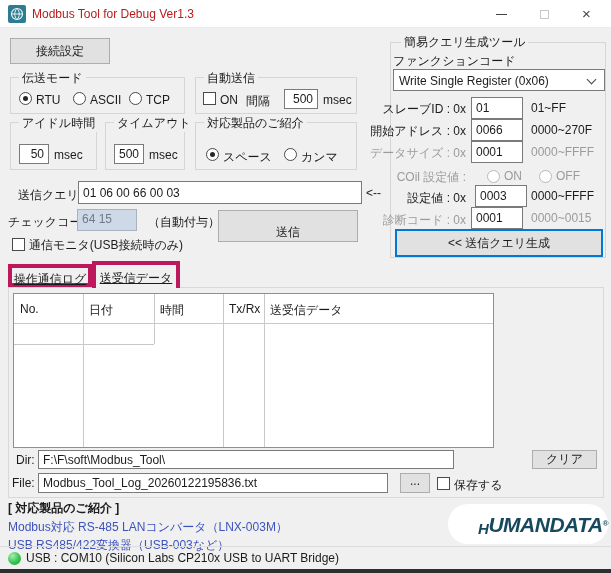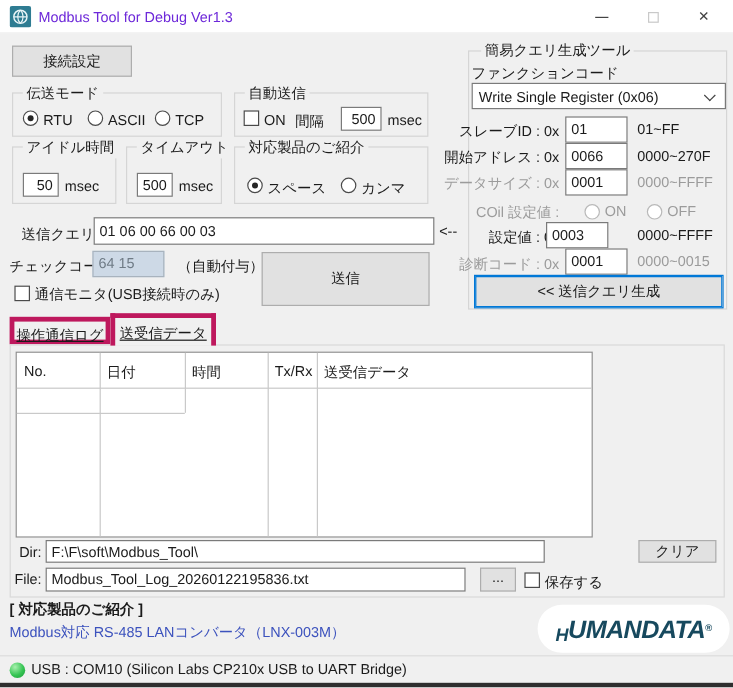--- a/index.html
+++ b/index.html
@@ -3,21 +3,21 @@
 <meta charset="utf-8">
 <style>
   * { margin:0; padding:0; box-sizing:border-box; }
   html,body { background:#d9d9d9; }
   body { font-family:"Liberation Sans","DejaVu Sans",sans-serif; font-size:12px; color:#1b1b1b; }
   #win { position:relative; width:611px; height:573px; background:#f0f0f0; overflow:hidden; margin:0 auto; }
   .abs { position:absolute; }
 
   
   .titlebar { left:0; top:0; width:611px; height:28px; background:#ffffff; border-bottom:1px solid #ececec; }
-  .title-text { left:32px; top:7px; color:#6d28d9; }
+  .title-text { left:32px; top:7px; color:#b91c1c; }
   .caption-btn { width:44px; height:28px; top:0; }
   .min-glyph { left:17px; top:14px; width:11px; border-top:1px solid #444; }
   .max-glyph { left:17px; top:10px; width:9px; height:9px; border:1px solid #c9c9c9; }
   .close-glyph { left:15px; top:5px; font-size:15px; color:#444; }
 
   
   .btn { background:#e1e1e1; border:1px solid #adadad; text-align:center; }
   .btn-focused { border:1px solid #0078d7; box-shadow:inset 0 0 0 1px #0078d7; }
   .tb { background:#fff; border:1px solid #7a7a7a; font-family:inherit; font-size:12px; padding:1px 4px; color:#1b1b1b; }
   .tb.num { text-align:right; }
@@ -41,21 +41,21 @@
   .tabpage { border:1px solid #d9d9d9; background:#f0f0f0; }
 
   
   .gridbox { background:#fff; border:1px solid #8f8f8f; }
   .gline { position:absolute; background:#c9c9c9; }
   .ghead { position:absolute; color:#1b1b1b; }
 
   
   .linklbl { color:#3c52bd; }
   .section-title { font-weight:bold; }
-  .logo-pill { background:#fff; border-radius:20px; text-align:center; }
+  .logo-pill { background:#fff; border-radius:20px; text-align:right; }
   .logo-text { font-style:italic; font-weight:bold; font-size:21px; color:#17495e; letter-spacing:-0.5px; }
   .logo-h { font-size:15px; vertical-align:-2px; }
   .logo-reg { font-size:8px; vertical-align:6px; }
 
   .statusline { background:#dcdcdc; }
   .orb { border-radius:50%; background:radial-gradient(circle at 35% 30%, #a8f0ae, #35c453 55%, #1d9a38); }
   .darkstrip { background:#2e2e2e; }
 </style>
 </head>
 <body>
@@ -122,21 +122,21 @@
   </div>
 
   <span class="abs" style="left:18px;top:187px">送信クエリ</span>
   <input class="abs tb" style="left: 78px; top: 181px; width: 284px; height: 23px;" value="01 06 00 66 00 03">
   <span class="abs" style="left:366px;top:186px">&lt;--</span>
 
   <span class="abs" style="left:8px;top:214px">チェックコード</span>
   <div class="abs tb-ro" style="left:77px;top:209px;width:60px;height:22px">64 15</div>
   <span class="abs" style="left:148px;top:214px">（自動付与）</span>
 
-  <div class="abs btn" style="left:218px;top:210px;width:140px;height:45px;line-height:42px">送信</div>
+  <div class="abs btn" style="left:218px;top:210px;width:140px;height:32px;line-height:42px">送信</div>
 
   <span class="abs chk" style="left:12px;top:238px"></span>
   <span class="abs" style="left:29px;top:237px">通信モニタ(USB接続時のみ)</span>
 
   <div class="abs grp" style="left:390px;top:42px;width:216px;height:216px">
     <span class="legend" style="top:-9px;left:10px">簡易クエリ生成ツール</span>
     <span class="abs" style="left:2px;top:10px">ファンクションコード</span>
     <div class="abs combo" style="left:2px;top:26px;width:212px;height:22px">
       <span class="abs nowrap" style="left:5px;top:4px">Write Single Register (0x06)</span>
       <span class="combo-caret"></span>
@@ -154,21 +154,21 @@
     <input class="abs tb" style="left: 80px; top: 98px; width: 52px; height: 22px;" value="0001">
     <span class="abs nowrap gray" style="left:140px;top:102px">0000~FFFF</span>
 
     <span class="abs nowrap gray" style="right:139px;top:126px">COil 設定値 :</span>
     <span class="abs radio dis" style="left:96px;top:127px"></span>
     <span class="abs gray" style="left:113px;top:126px">ON</span>
     <span class="abs radio dis" style="left:148px;top:127px"></span>
     <span class="abs gray" style="left:165px;top:126px">OFF</span>
 
     <span class="abs nowrap" style="right:139px;top:147px">設定値 : 0x</span>
-    <input class="abs tb" style="left: 64px; top: 142px; width: 52px; height: 22px;" value="0003">
+    <input class="abs tb" style="left: 84px; top: 142px; width: 52px; height: 22px;" value="0003">
     <span class="abs nowrap" style="left:140px;top:146px">0000~FFFF</span>
 
     <span class="abs nowrap gray" style="right:139px;top:169px">診断コード : 0x</span>
     <input class="abs tb" style="left: 80px; top: 164px; width: 52px; height: 22px;" value="0001">
     <span class="abs nowrap gray" style="left:140px;top:168px">0000~0015</span>
 
     <div class="abs btn btn-focused" style="left:4px;top:186px;width:208px;height:28px;line-height:26px">&lt;&lt; 送信クエリ生成</div>
   </div>
 
   <div class="abs tab" style="left:8px;top:264px;width:84px;height:23px;line-height:22px">操作通信ログ</div>
@@ -194,20 +194,21 @@
   <input class="abs tb" style="left: 38px; top: 450px; width: 416px; height: 19px; z-index: 5;" value="F:\F\soft\Modbus_Tool\">
   <span class="abs" style="left:12px;top:476px;z-index:5">File:</span>
   <input class="abs tb" style="left: 38px; top: 473px; width: 350px; height: 20px; z-index: 5;" value="Modbus_Tool_Log_20260122195836.txt">
   <div class="abs btn" style="left:400px;top:473px;width:30px;height:20px;line-height:14px;z-index:5">...</div>
   <span class="abs chk" style="left:437px;top:477px;z-index:5"></span>
   <span class="abs" style="left:454px;top:477px;z-index:5">保存する</span>
   <div class="abs btn" style="left:532px;top:450px;width:65px;height:19px;line-height:17px;z-index:5">クリア</div>
 
   <span class="abs section-title" style="left:8px;top:500px">[ 対応製品のご紹介 ]</span>
   <span class="abs linklbl nowrap" style="left:8px;top:519px">Modbus対応 RS-485  LANコンバータ（LNX-003M）</span>
+  <span class="abs linklbl nowrap" style="left:8px;top:537px">USB RS485/422変換器（USB-003など）</span>
 
   <div class="abs logo-pill" style="left:448px;top:504px;width:160px;height:40px;line-height:40px">
     <span class="logo-text"><span class="logo-h">H</span><span>UMANDATA</span><span class="logo-reg">®</span></span>
   </div>
 
   <div class="abs statusline" style="left:0;top:546px;width:611px;height:1px"></div>
   <span class="abs orb" style="left:8px;top:552px;width:13px;height:13px"></span>
   <span class="abs nowrap" style="left:26px;top:551px">USB : COM10 (Silicon Labs CP210x USB to UART Bridge)</span>
   <div class="abs darkstrip" style="left:0;top:569px;width:611px;height:4px"></div>
 

